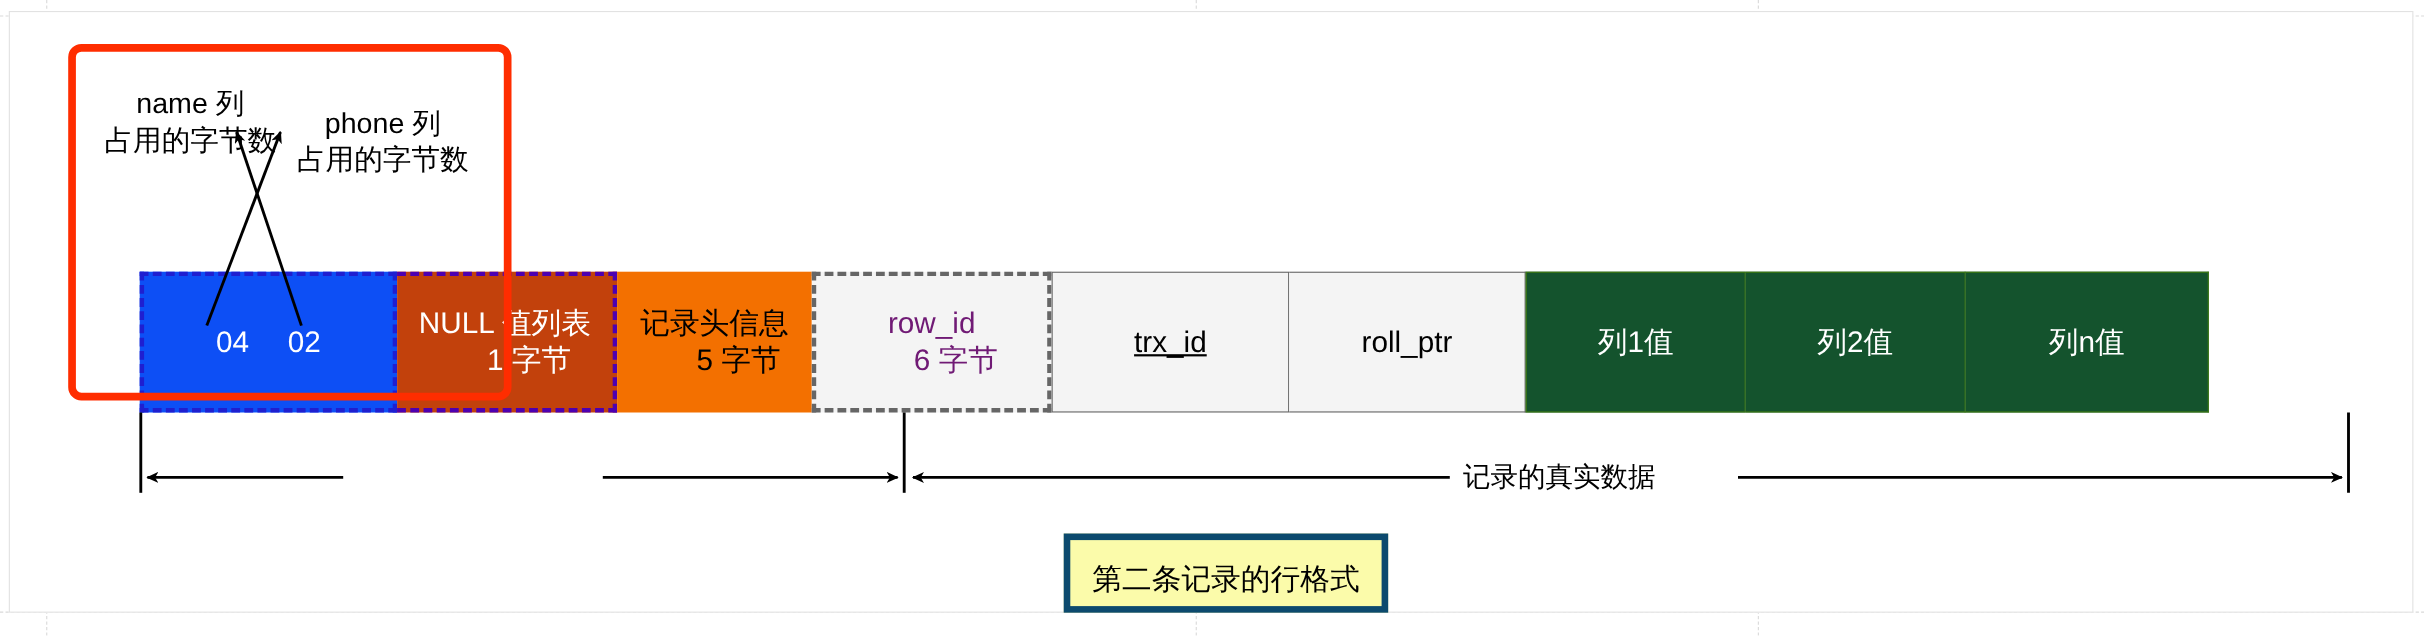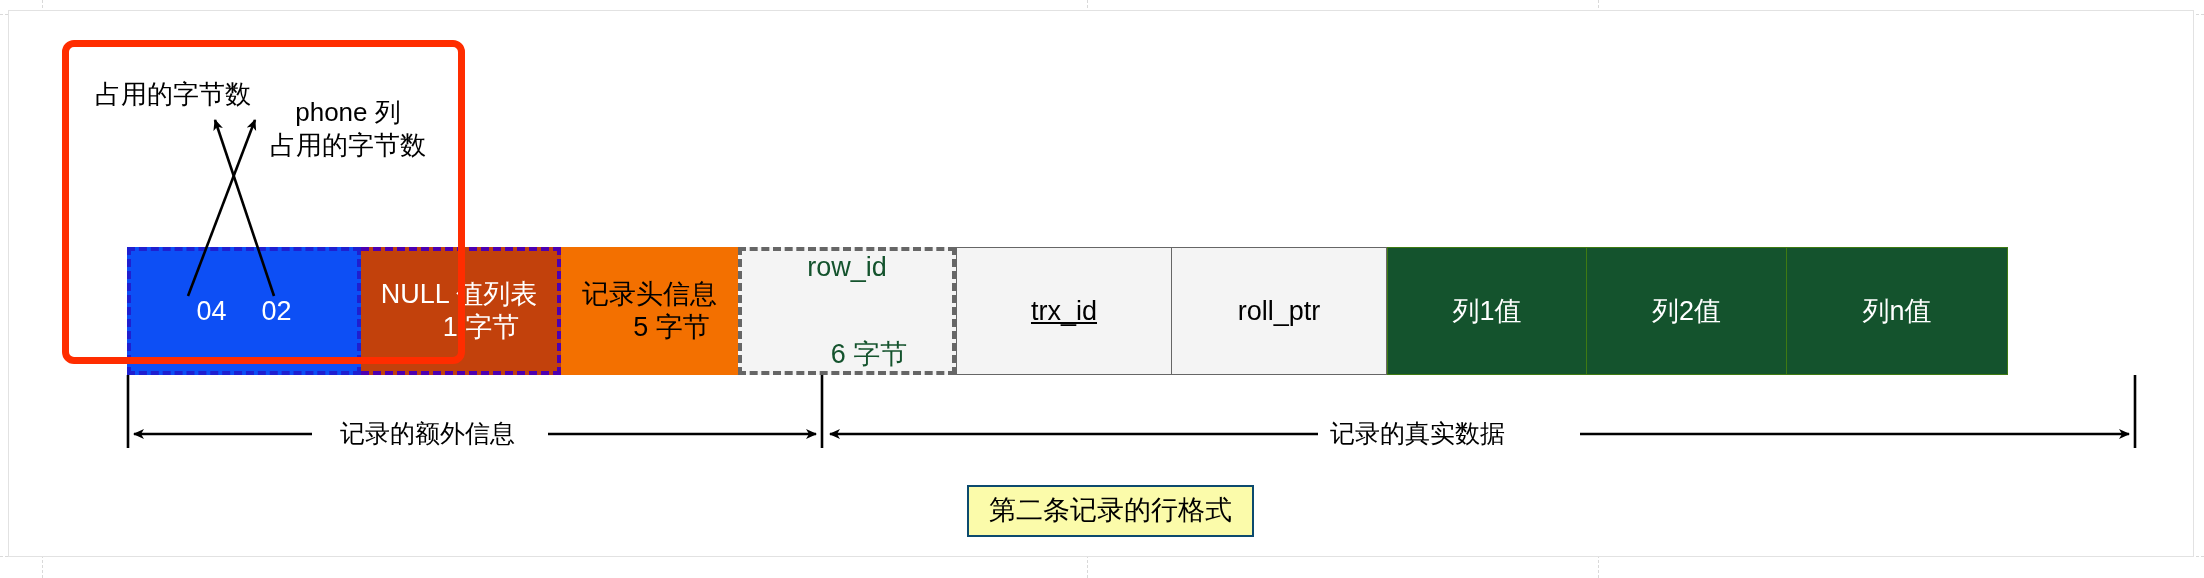--- a/index.html
+++ b/index.html
@@ -123,22 +123,21 @@
   .seg-header {
     width: 177px;
     background: #f37000;
     border: none;
     color: #000000;
   }
   .seg-rowid {
     width: 218px;
     background: #f4f4f4;
     border: 4px dashed #666666;
-    color: #14532d;
-    justify-content: space-between;
+    color: #701a75;
   }
   .seg-trxid {
     width: 216px;
     background: #f4f4f4;
     border: 1px solid #666666;
     color: #000000;
     text-decoration: underline;
   }
   .seg-rollptr {
     width: 215px;
@@ -168,23 +167,23 @@
   }
   #label-varlen { left: 148px; top: 385px; }
   #label-extra  { left: 340px; top: 417px; }
   #label-real   { left: 1330px; top: 417px; }
 
   
   .caption {
     position: absolute;
     left: 967px;
     top: 485px;
-    padding: 7px 20px 9px 20px;
+    padding: 19px 20px 9px 20px;
     background: #fbfbaa;
-    border: 2px solid #0c4a6e;
+    border: 6px solid #0c4a6e;
     color: #000;
     font-size: 27px;
     line-height: 1.2;
     white-space: nowrap;
     z-index: 6;
   }
 </style>
 </head>
 <body>
 
@@ -194,20 +193,21 @@
   <div class="guide-v" style="left:1087px;"></div>
   <div class="guide-v" style="left:1598px;"></div>
   <div class="guide-h" style="top:14px;"></div>
   <div class="guide-h" style="top:556px;"></div>
 
   <div class="page-frame"></div>
 
   <div class="red-box"></div>
 
   <div class="callout" id="callout-name">
+    <div>name 列</div>
     <div>占用的字节数</div>
   </div>
   <div class="callout" id="callout-phone">
     <div>phone 列</div>
     <div>占用的字节数</div>
   </div>
 
   <svg id="overlay" viewBox="0 0 2204 578">
     <defs>
       <marker id="arrowEnd" markerWidth="12" markerHeight="12" refX="10" refY="5" orient="auto" markerUnits="userSpaceOnUse">
@@ -274,18 +274,17 @@
     <div class="seg seg-col">
       <span>列2值</span>
     </div>
 
     <div class="seg seg-col seg-coln">
       <span>列n值</span>
     </div>
 
   </div>
 
-  <div class="blabel" id="label-extra">记录的额外信息</div>
   <div class="blabel" id="label-real">记录的真实数据</div>
 
   <div class="caption">第二条记录的行格式</div>
 
 </div>
 
 </body></html>

